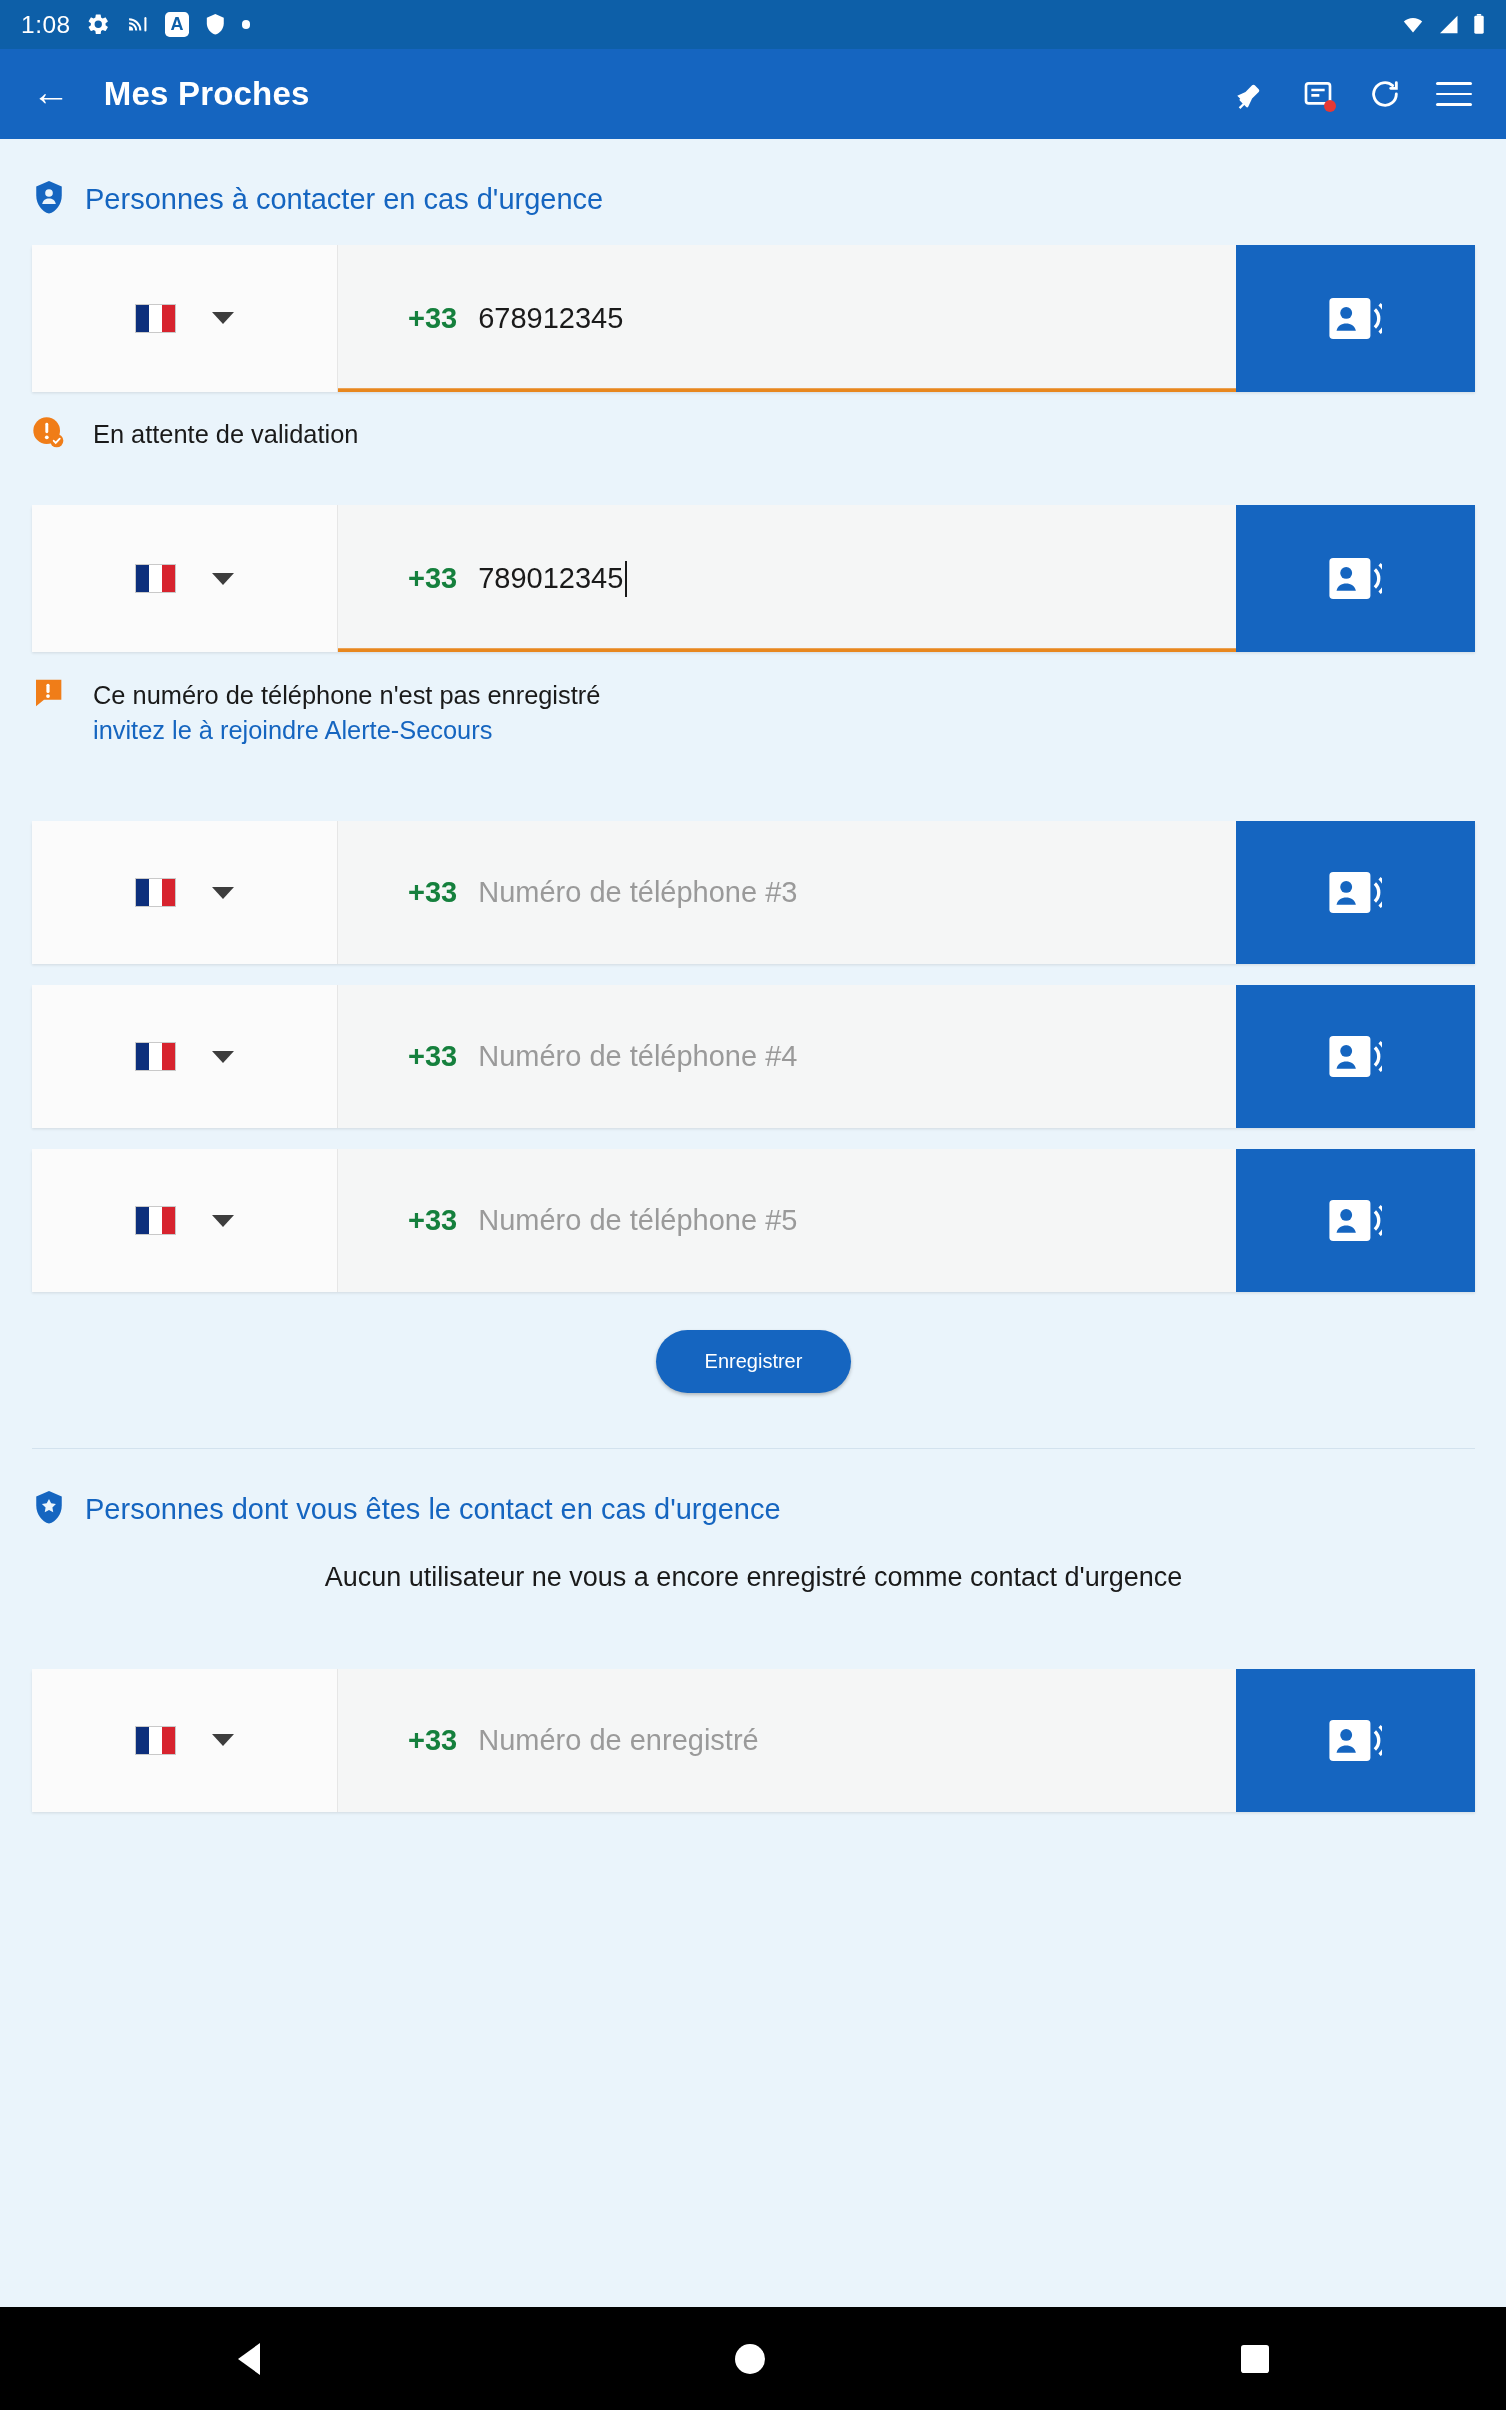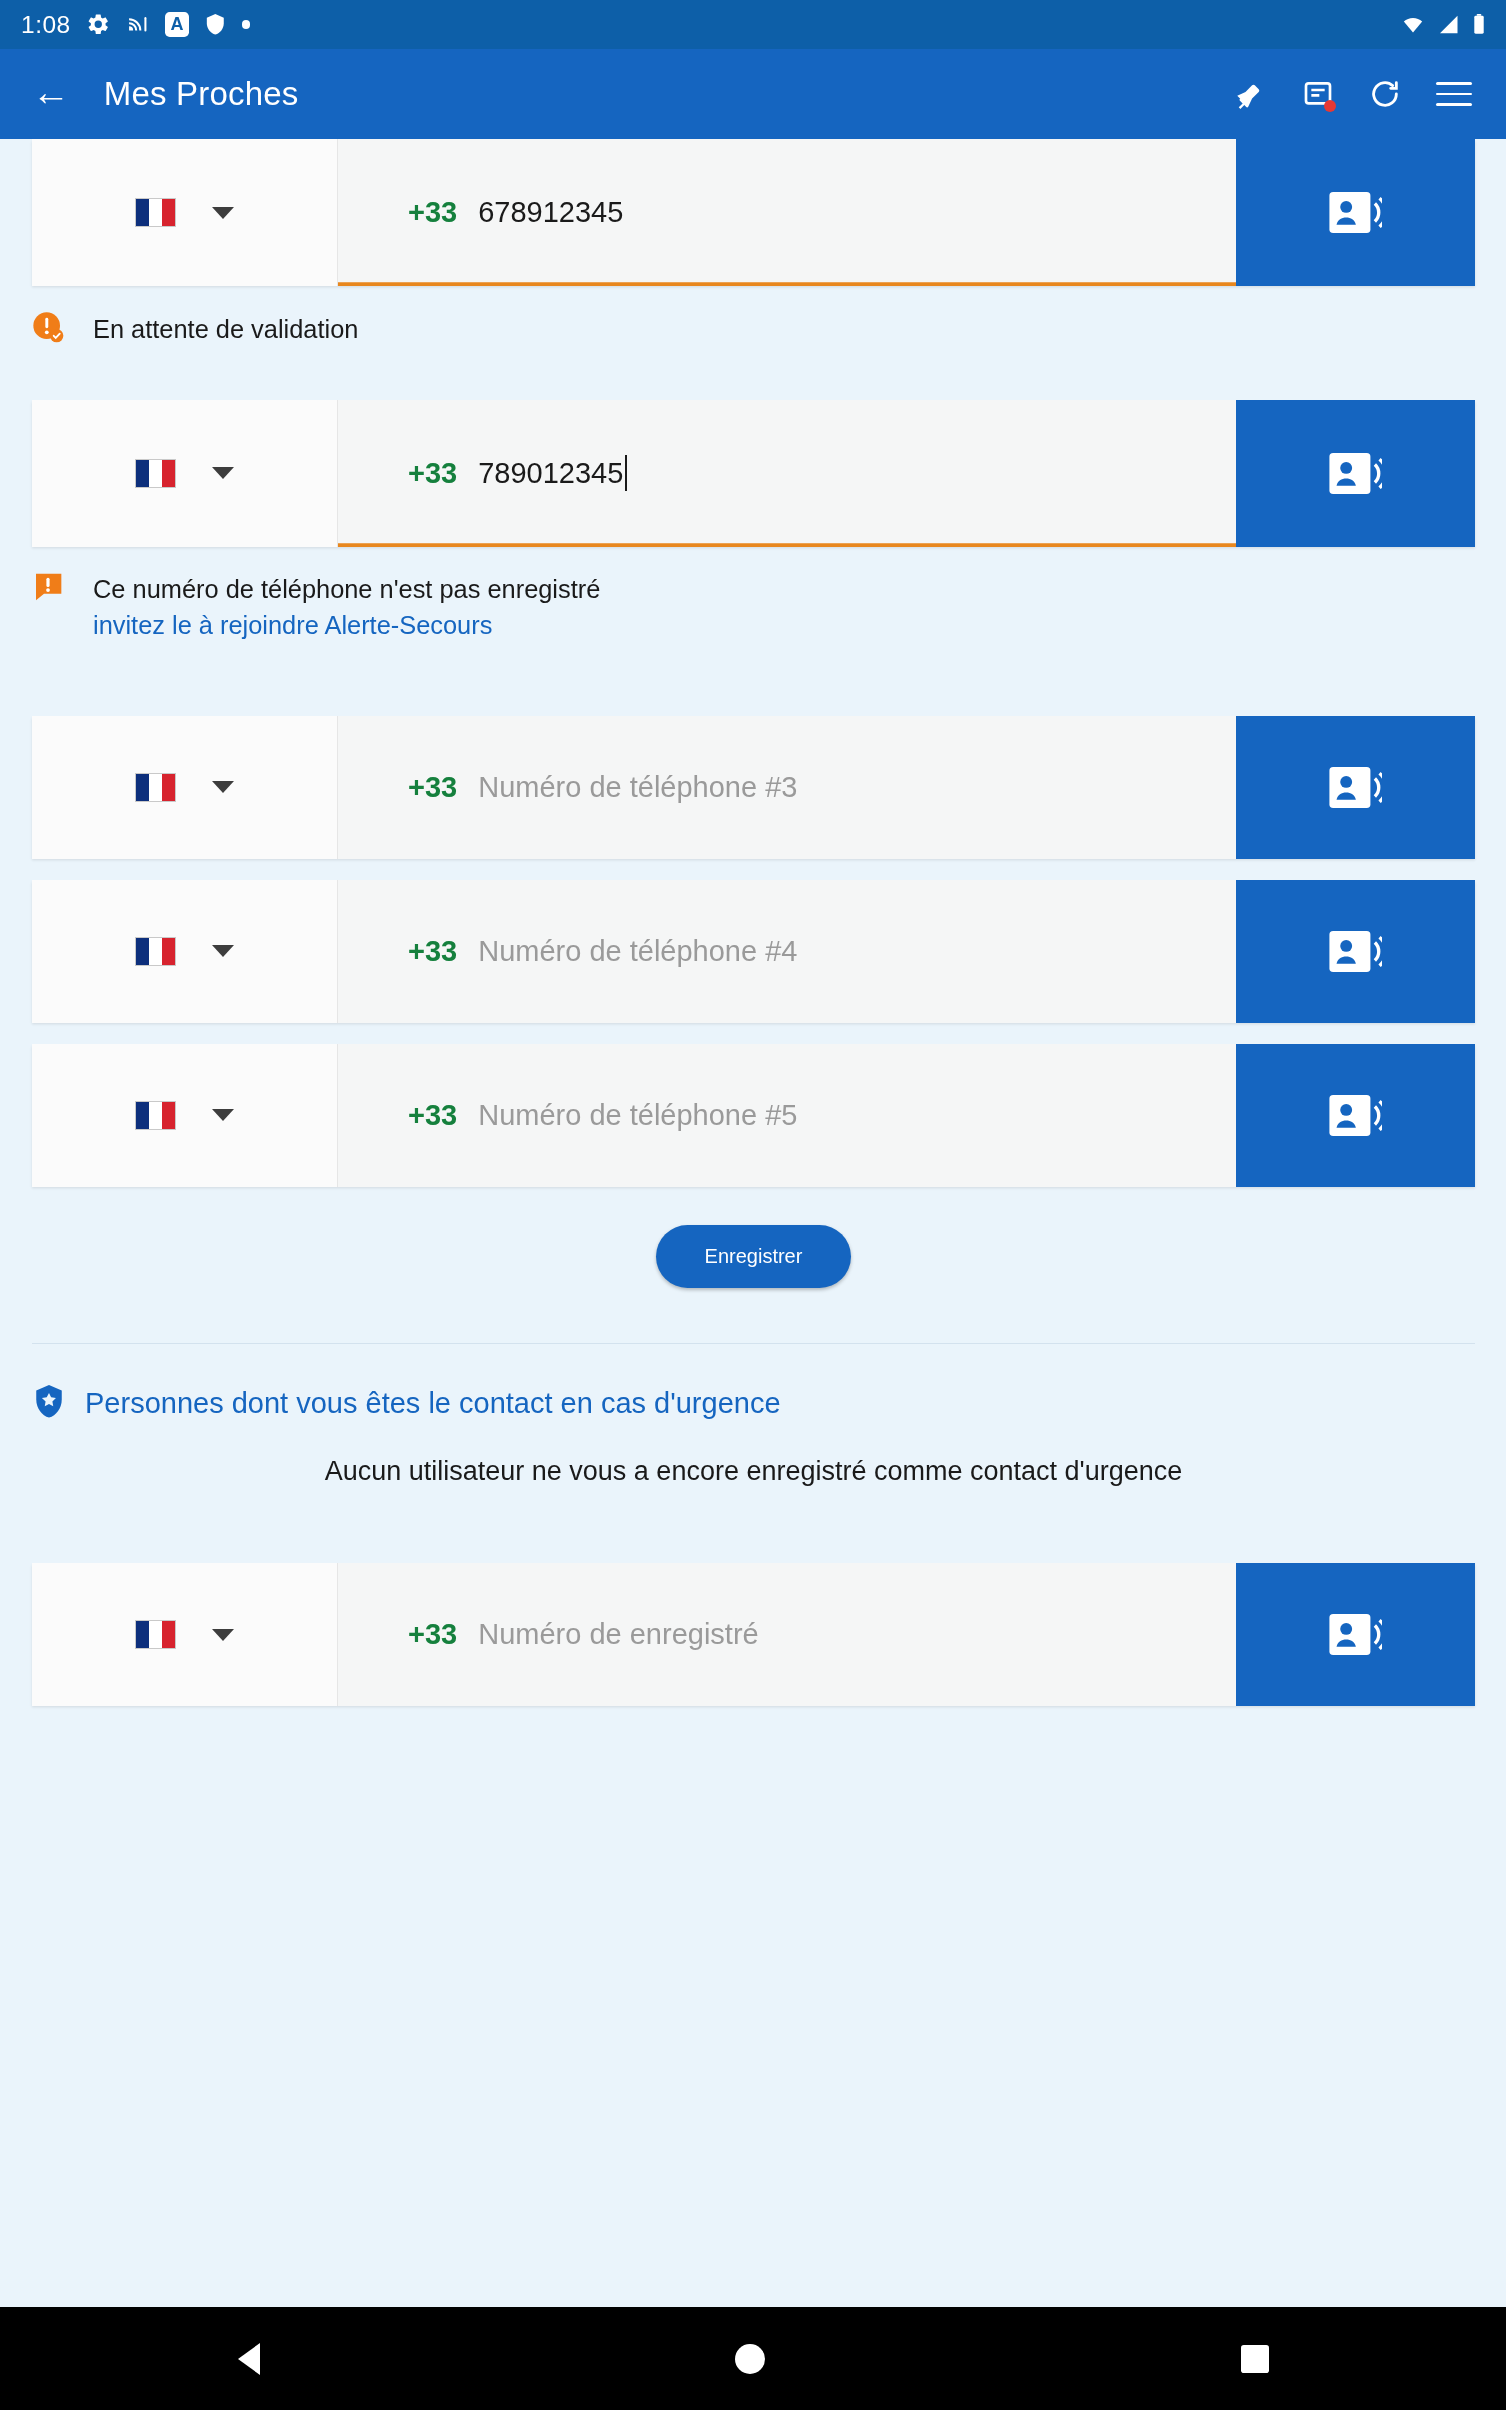--- a/index.html
+++ b/index.html
@@ -55,21 +55,21 @@
     color: #ffffff;
     display: flex;
     align-items: center;
     padding: 0 28px;
     flex: 0 0 auto;
   }
   .app-bar .back { font-size: 38px; line-height: 1; padding: 5.6px 13px 9.4px 3.8px; }
   .app-title {
     font-size: 33px;
     margin-left: 21px;
-    font-weight: 400;
+    font-weight: 700;
     letter-spacing: 0.2px;
   }
   .app-actions { margin-left: auto; display: flex; align-items: center; gap: 34px; padding-right: 7.5px;}
   .app-actions .act { position: relative; display: inline-flex; align-items: center; justify-content: center; }
   .badge-dot {
     position: absolute; right: -2.8px; bottom: -1.9px;
     width: 12.2px; height: 12.2px; border-radius: 50%;
     background: #e53935;
   }
   .hamburger { display: flex; flex-direction: column; gap: 7.5px; }
@@ -304,20 +304,30 @@
       <span class="act hamburger">
         <span></span>
           <span></span>
           <span></span>
       </span>
     </div>
   </div>
 
   <div class="content">
 
+    <div class="section-head">
+      <span class="shield">
+        <svg width="34" height="38" viewBox="0 0 24 26" fill="#1565c0">
+            <path d="M12 1 3 4.8v6.4C3 17.2 6.9 22.6 12 24c5.1-1.4 9-6.8 9-12.8V4.8L12 1z"></path>
+            <circle cx="12" cy="9.5" r="2.7" fill="#eaf4fb"></circle>
+            <path d="M7.2 17.2c.5-2.5 2.5-3.8 4.8-3.8s4.3 1.3 4.8 3.8z" fill="#eaf4fb"></path>
+          </svg>
+      </span>
+      <span class="section-title">Personnes à contacter en cas d'urgence</span>
+    </div>
 
     <div class="phone-row">
       <div class="cc">
         <span class="flag">
             <i class="b"></i>
             <i class="w"></i>
             <i class="r"></i>
           </span>
         <span class="caret"></span>
       </div>

